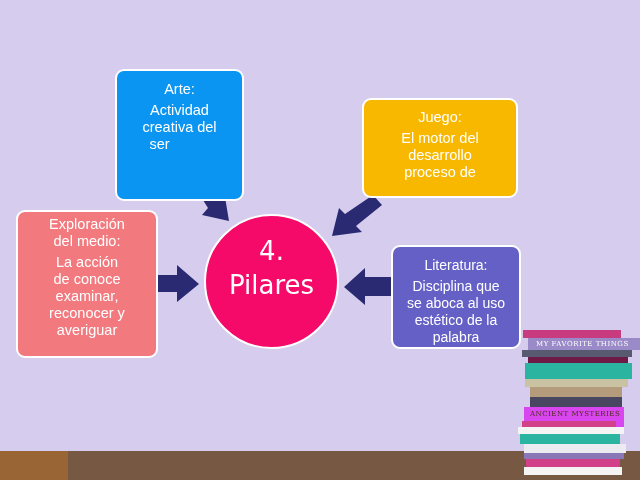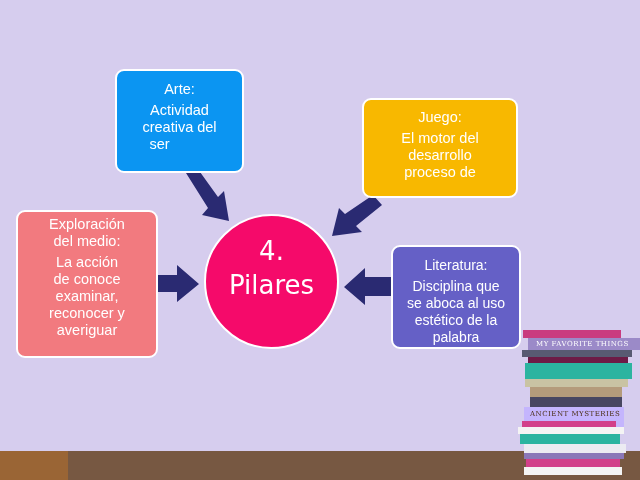--- a/index.html
+++ b/index.html
@@ -9,21 +9,21 @@
     font-family: "Liberation Sans", sans-serif;
   }
   .floor-left { position: absolute; left: 0; top: 451px; width: 68px; height: 29px; background: #9a6535; }
   .floor-right { position: absolute; left: 68px; top: 451px; width: 572px; height: 29px; background: #775842; }
   .box {
     position: absolute; border: 2px solid #ffffff; border-radius: 9px;
     color: #ffffff; text-align: center; box-sizing: border-box;
     font-size: 14.5px; line-height: 17px;
   }
   .box .title { margin-bottom: 4px; }
-  .arte { left: 115px; top: 69px; width: 129px; height: 104px; background: #0b95f2; padding-top: 10px; }
+  .arte { left: 115px; top: 69px; width: 129px; height: 132px; background: #0b95f2; padding-top: 10px; }
   .juego { left: 362px; top: 98px; width: 156px; height: 100px; background: #f8b800; padding-top: 9px; }
   .explo { left: 16px; top: 210px; width: 142px; height: 148px; background: #f27a7f; padding-top: 4px; font-size: 14.5px; }
   .lit { left: 391px; top: 245px; width: 130px; height: 104px; background: #6560c6; padding-top: 10px; font-size: 14px; }
   .circle {
     position: absolute; left: 204px; top: 214px; width: 135px; height: 135px;
     border-radius: 50%; background: #f50a6a; border: 2px solid #ffffff; box-sizing: border-box;
     color: #ffffff; text-align: center; font-family: "DejaVu Sans", sans-serif;
     font-size: 26px; line-height: 34px; padding-top: 18px;
   }
   svg.arrows { position: absolute; left: 0; top: 0; }
@@ -85,21 +85,21 @@
   <div class="book" style="left:13px;top:10px;width:98px;height:8px;background:#c93b7f"></div>
   <div class="book" style="left:18px;top:18px;width:120px;height:12px;background:#9b8ac8">
     <span class="book-label" style="left:8px;top:2px;color:#fff">MY FAVORITE THINGS</span>
   </div>
   <div class="book" style="left:12px;top:30px;width:110px;height:7px;background:#585a72"></div>
   <div class="book" style="left:18px;top:37px;width:100px;height:6px;background:#6d1b46"></div>
   <div class="book" style="left:15px;top:43px;width:107px;height:16px;background:#2bb4a0"></div>
   <div class="book" style="left:15px;top:59px;width:103px;height:8px;background:#c9c3a3"></div>
   <div class="book" style="left:20px;top:67px;width:92px;height:10px;background:#b49b7b"></div>
   <div class="book" style="left:20px;top:77px;width:92px;height:10px;background:#484661"></div>
-  <div class="book" style="left:14px;top:87px;width:100px;height:20px;background:#c4b5fd">
+  <div class="book" style="left:14px;top:87px;width:100px;height:20px;background:#d946ef">
     <span class="book-label" style="left:6px;top:3px;color:#4a2e14">ANCIENT MYSTERIES</span>
   </div>
   <div class="book" style="left:12px;top:101px;width:94px;height:6px;background:#d2408a"></div>
   <div class="book" style="left:8px;top:107px;width:106px;height:7px;background:#f4f4f4"></div>
   <div class="book" style="left:10px;top:114px;width:100px;height:10px;background:#2bb4a0"></div>
   <div class="book" style="left:14px;top:124px;width:102px;height:9px;background:#ecebf2"></div>
   <div class="book" style="left:14px;top:133px;width:100px;height:6px;background:#8a77b8"></div>
   <div class="book" style="left:16px;top:139px;width:94px;height:8px;background:#d2408a"></div>
   <div class="book" style="left:14px;top:147px;width:98px;height:8px;background:#f4f4f4"></div>
 </div>

